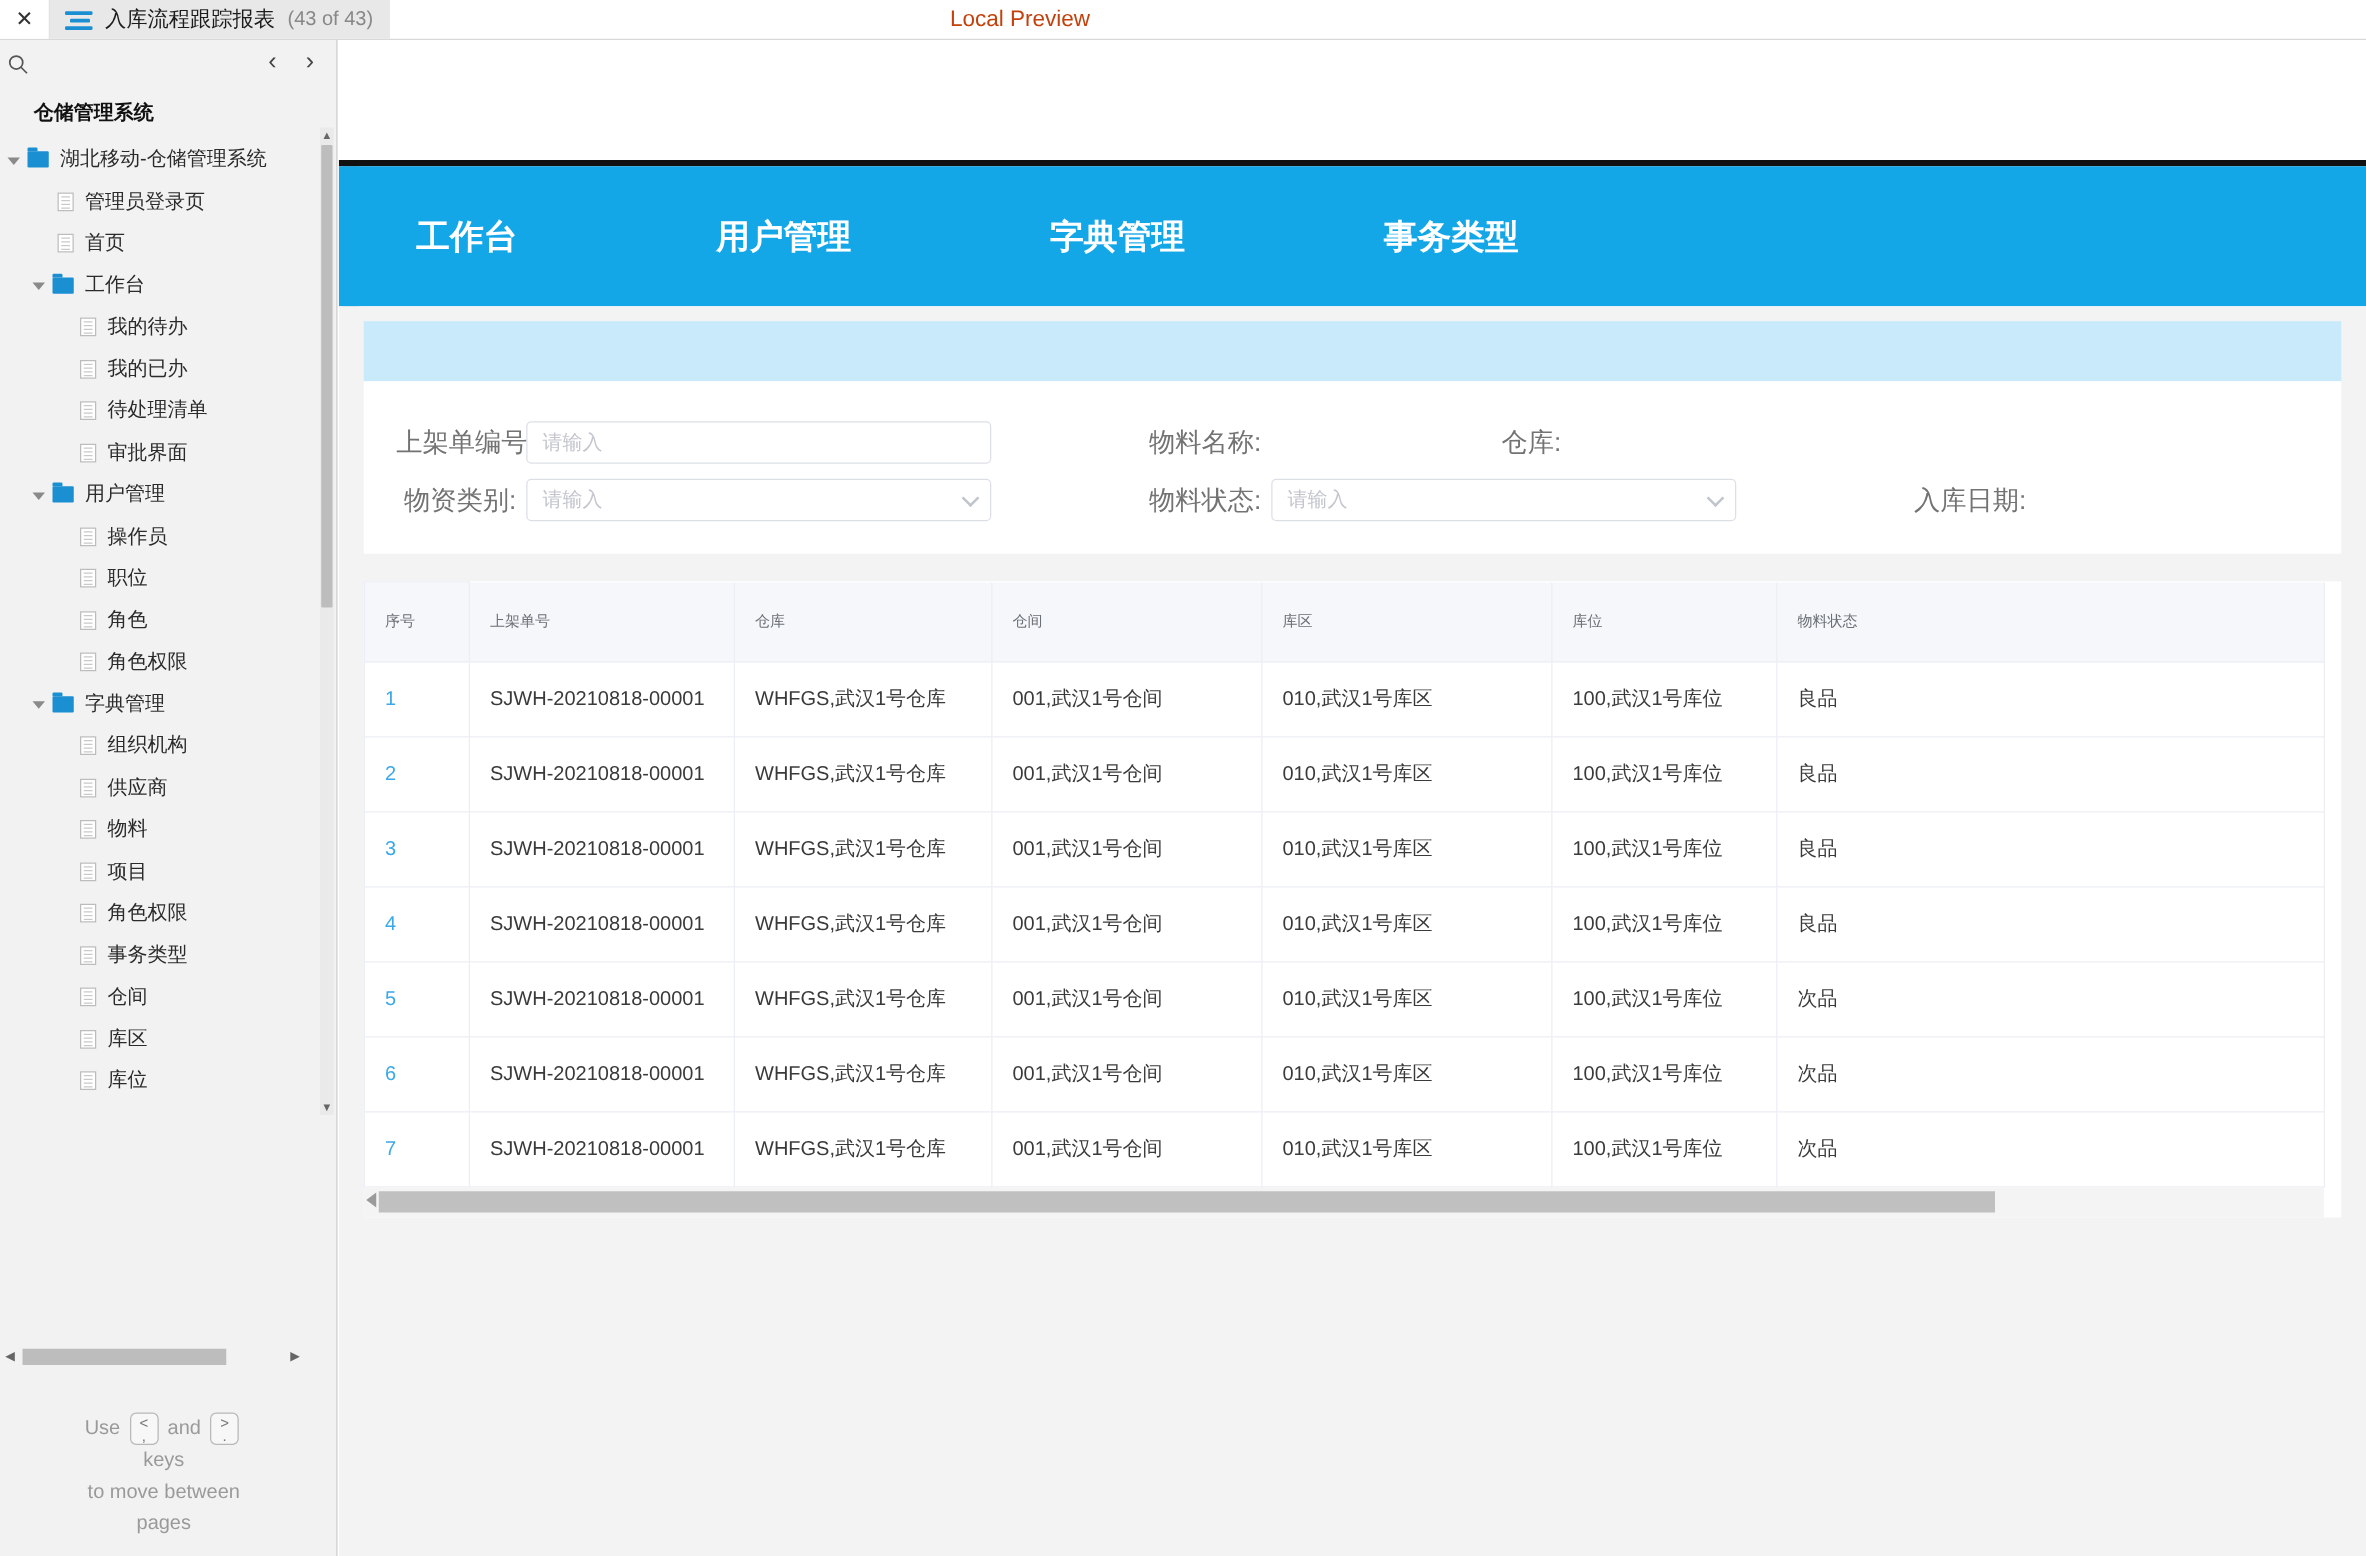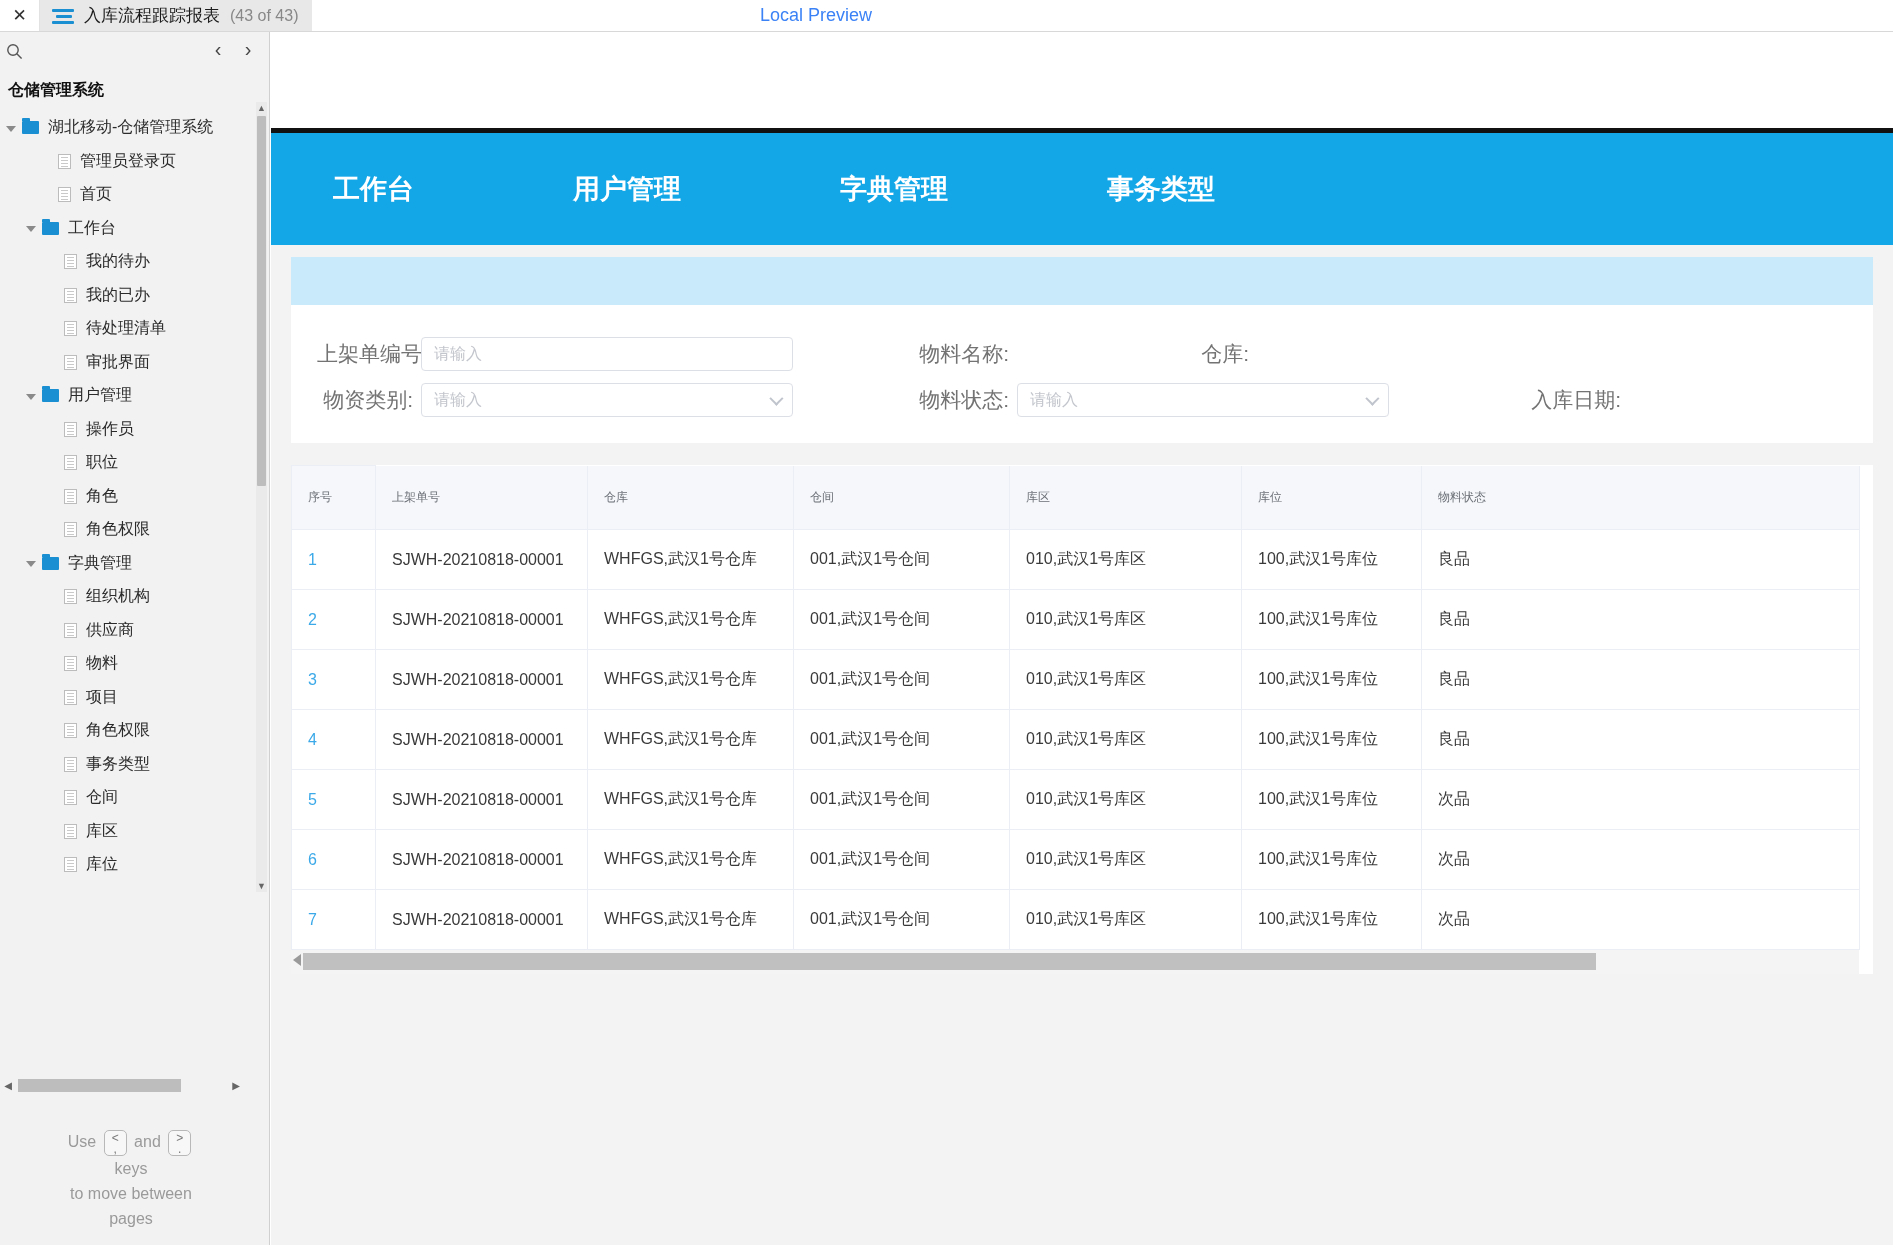--- a/index.html
+++ b/index.html
@@ -35,21 +35,21 @@
     position: absolute; left: 0; height: 3px; background: #1a8fd1; display: block; border-radius: 1px;
   }
   .hamburger i:nth-child(1) { top: 1px;  width: 22px; }
   .hamburger i:nth-child(2) { top: 7px;  width: 16px; left: 4px;}
   .hamburger i:nth-child(3) { top: 13px; width: 22px; }
   .tab-title { font-size: 17px; color: #1c1c1c; white-space: nowrap; }
   .tab-count { font-size: 16px; color: #888; white-space: nowrap; }
   .preview-label {
     position: absolute; left: 0; top: 0; width: 1632px; height: 31px;
     display: flex; align-items: center; justify-content: center;
-    font-size: 18px; color: #3b82f6; pointer-events: none;
+    font-size: 18px; color: #c2410c; pointer-events: none;
   }
 
   
   .sidebar {
     position: absolute; left: 0; top: 32px; width: 270px; height: 1213px;
     background: #f2f2f2;
     border-right: 1px solid #d0d0d0;
     overflow: hidden;
   }
   .sb-toolbar { position: relative; height: 36px; }
@@ -59,20 +59,21 @@
   }
   .sb-search-icon svg { display: block; }
   .sb-nav { position: absolute; right: 12px; top: 6px; display: flex; gap: 12px; }
   .sb-nav span {
     font-size: 20px; color: #444; cursor: pointer; line-height: 22px;
     width: 18px; text-align: center;
   }
   .sb-heading {
     font-size: 16px; font-weight: bold; color: #111;
     padding: 12px 0 10px 8px;
+    margin-left: 19px;
   }
   .tree { position: relative; padding-right: 16px; text-align: center; }
   .tree-row {
     display: flex; align-items: center; height: 33.5px;
     font-size: 16px; color: #2b2b2b; cursor: pointer; white-space: nowrap;
   }
   .caret {
     width: 14px; height: 14px; margin-right: 4px;
     display: inline-block; position: relative; flex: 0 0 auto;
   }
@@ -92,21 +93,21 @@
   .doc-ic {
     width: 13px; height: 15px; flex: 0 0 auto; margin-right: 9px;
     border: 1px solid #bcbcbc; background: #fff; position: relative;
   }
   .doc-ic::after {
     content: ""; position: absolute; left: 2px; top: 2px; right: 2px; height: 1px;
     background: #c9c9c9;
     box-shadow: 0 3px 0 #c9c9c9, 0 6px 0 #c9c9c9, 0 9px 0 #c9c9c9;
   }
   .lvl0 { padding-left: 4px; }
-  .lvl1 { padding-left: 58px; }
+  .lvl1 { padding-left: 46px; }
   .lvl2 { padding-left: 24px; }
   .lvl3 { padding-left: 64px; }
 
   .sb-vscroll {
     position: absolute; right: 2px; top: 70px; width: 11px; height: 790px;
     background: #eaeaea;
   }
   .sb-vscroll .arrow-up, .sb-vscroll .arrow-dn {
     position: absolute; left: 0; width: 11px; height: 12px;
     display: flex; align-items: center; justify-content: center;

